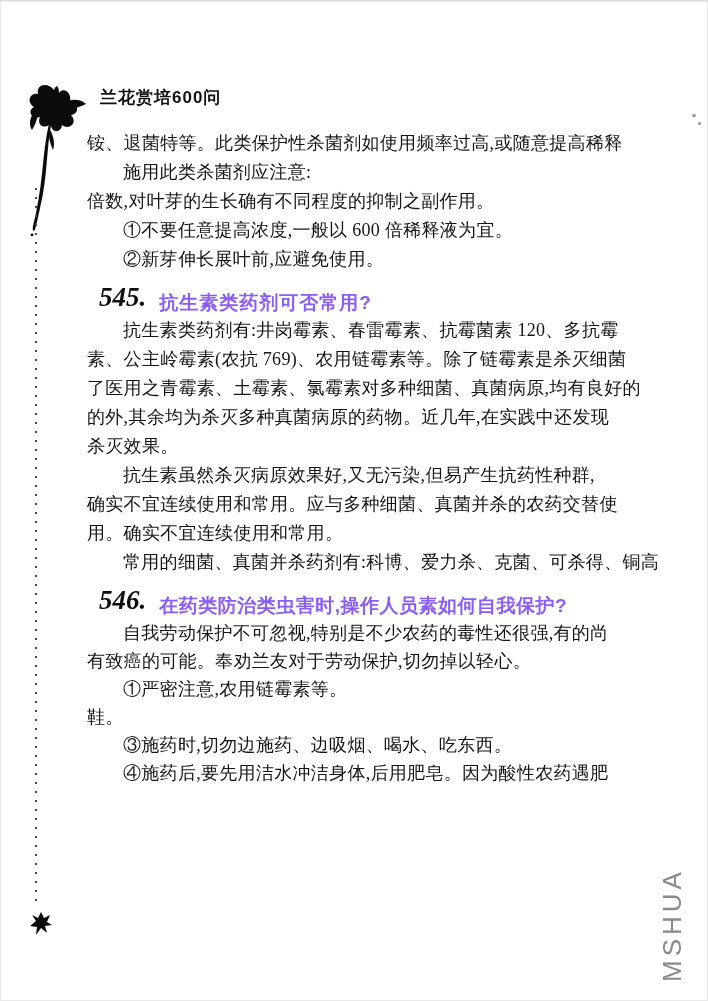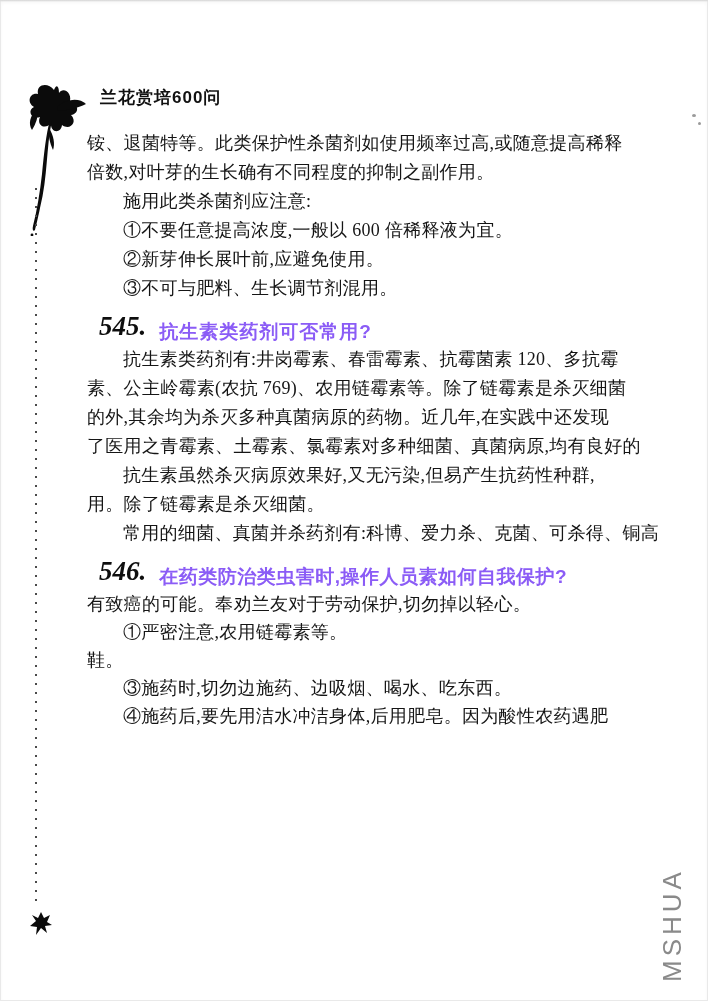--- a/index.html
+++ b/index.html
@@ -61,44 +61,46 @@
   <circle cx="8" cy="155" r="1.4" fill="#0b0b0b"></circle>
 </svg>
 
 <div class="book-title">兰花赏培600问</div>
 
 <div class="margin-dots"></div>
 
 <div class="text-col" id="text-col">
     <section class="sec sec-0">
       <div class="line">铵、退菌特等。此类保护性杀菌剂如使用频率过高,或随意提高稀释</div>
+      <div class="line indent">施用此类杀菌剂应注意:</div>
       <div class="line">倍数,对叶芽的生长确有不同程度的抑制之副作用。</div>
-      <div class="line indent">施用此类杀菌剂应注意:</div>
       <div class="line indent">①不要任意提高浓度,一般以 600 倍稀释液为宜。</div>
       <div class="line indent">②新芽伸长展叶前,应避免使用。</div>
-      <div class="line indent">③不可与肥料、生长调节剂混用。</div>
     </section>
     <section class="sec sec-1">
       <div class="heading">
         <span class="h-num">545.</span>
         <span class="h-title">抗生素类药剂可否常用?</span>
       </div>
       <div class="line indent">抗生素类药剂有:井岗霉素、春雷霉素、抗霉菌素 120、多抗霉</div>
       <div class="line">素、公主岭霉素(农抗 769)、农用链霉素等。除了链霉素是杀灭细菌</div>
+      <div class="line">了医用之青霉素、土霉素、氯霉素对多种细菌、真菌病原,均有良好的</div>
       <div class="line">的外,其余均为杀灭多种真菌病原的药物。近几年,在实践中还发现</div>
-      <div class="line">了医用之青霉素、土霉素、氯霉素对多种细菌、真菌病原,均有良好的</div>
+      <div class="line">杀灭效果。</div>
       <div class="line indent">抗生素虽然杀灭病原效果好,又无污染,但易产生抗药性种群,</div>
-      <div class="line">用。除了链霉素是杀灭细菌。</div>
+      <div class="line">确实不宜连续使用和常用。应与多种细菌、真菌并杀的农药交替使</div>
+      <div class="line">用。确实不宜连续使用和常用。</div>
       <div class="line indent">常用的细菌、真菌并杀药剂有:科博、爱力杀、克菌、可杀得、铜高</div>
     </section>
     <section class="sec sec-2">
       <div class="heading">
         <span class="h-num">546.</span>
         <span class="h-title">在药类防治类虫害时,操作人员素如何自我保护?</span>
       </div>
+      <div class="line indent">自我劳动保护不可忽视,特别是不少农药的毒性还很强,有的尚</div>
       <div class="line">有致癌的可能。奉劝兰友对于劳动保护,切勿掉以轻心。</div>
       <div class="line indent">①严密注意,农用链霉素等。</div>
       <div class="line">鞋。</div>
       <div class="line indent">③施药时,切勿边施药、边吸烟、喝水、吃东西。</div>
       <div class="line indent">④施药后,要先用洁水冲洁身体,后用肥皂。因为酸性农药遇肥</div>
     </section>
   </div>
 
 <svg class="footer-ornament" width="22" height="24" viewBox="0 0 22 24" aria-hidden="true">
   <path d="M11,0 L14,6 L20,3 L17,10 L22,13 L15,14 L17,21 L11,16 L6,23 L7,15 L0,14 L6,9 L2,3 L8,6 Z" fill="#0b0b0b"></path>

